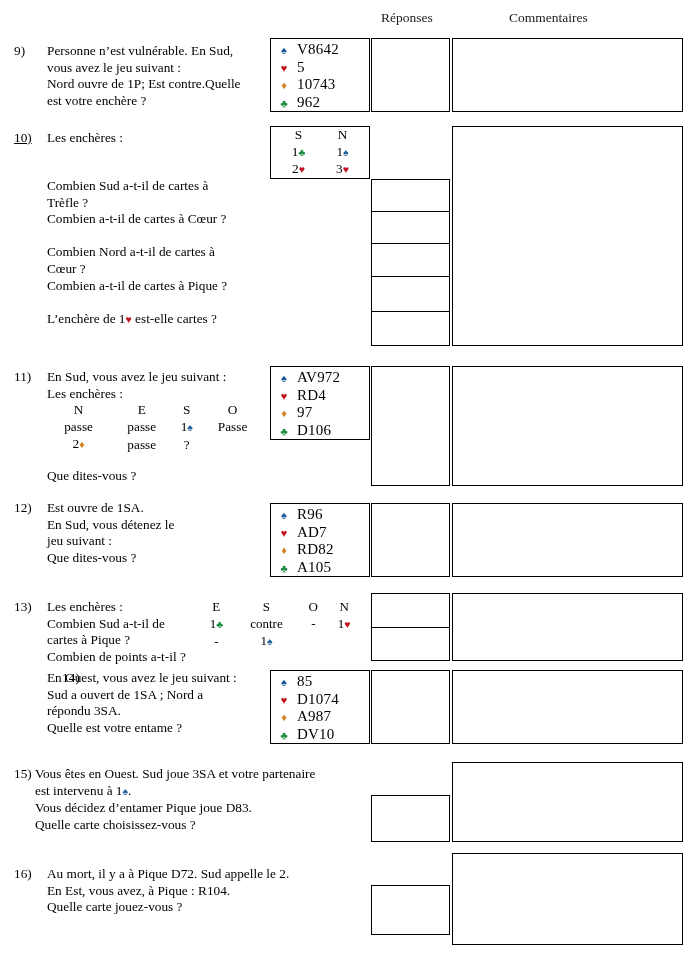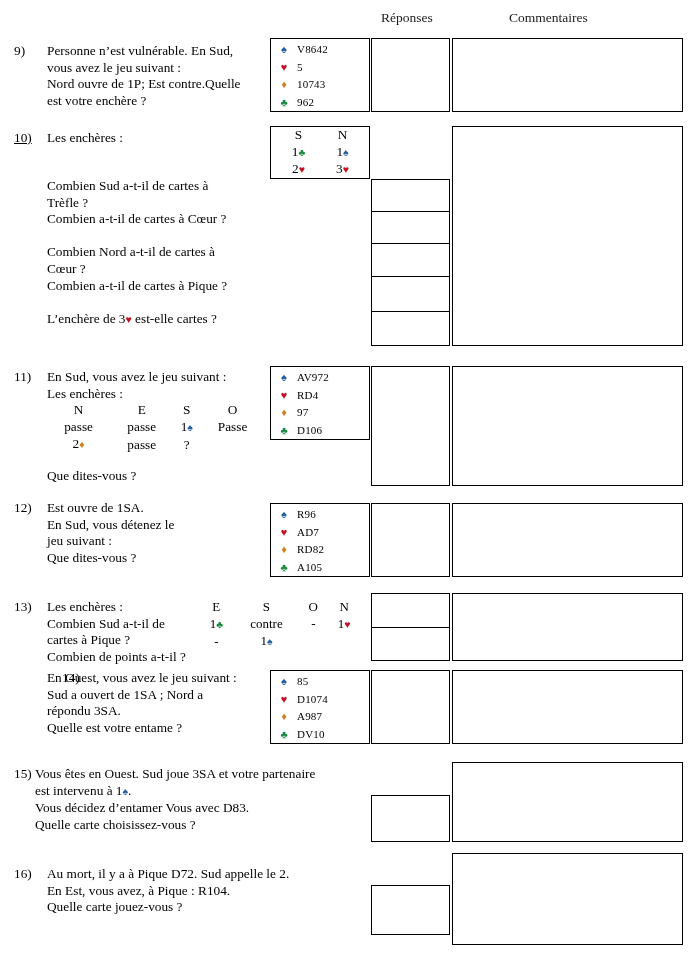--- a/index.html
+++ b/index.html
@@ -76,21 +76,21 @@
     height: 17.5px;
     line-height: 17.5px;
   }
   .hand-row .suit {
     width: 26px;
     text-align: center;
     font-size: 11px;
     flex: 0 0 26px;
   }
   .hand-row .cards {
-    font-size: 11px;
+    font-size: 15px;
     letter-spacing: 0.2px;
   }
 
   
   .s-spade   { color: #1f5c9e; }
   .s-heart   { color: #c1121f; }
   .s-diamond { color: #d2801e; }
   .s-club    { color: #1e8c45; }
   .sym { font-size: 11px; line-height: 1; }
   .sym-inline { font-size: 10.5px; }
@@ -186,21 +186,21 @@
 
   <div class="qtext justify" style="left:47px; top:178px; width:214px;">
     <p>Combien Sud a-t-il de cartes à</p>
     <p>Trèfle ?</p>
     <p>Combien a-t-il de cartes à Cœur ?</p>
     <span class="blank"></span>
     <p>Combien Nord a-t-il de cartes à</p>
     <p>Cœur ?</p>
     <p>Combien a-t-il de cartes à Pique ?</p>
     <span class="blank"></span>
-    <p><span>L’enchère de 3</span><span class="sym-inline s-heart">♥</span><span> est-elle cartes ?</span></p>
+    <p><span>L’enchère de 1</span><span class="sym-inline s-heart">♥</span><span> est-elle cartes ?</span></p>
   </div>
 
   <div class="box" style="left:371px; top:179px; width:79px; height:167px;">
     <div class="subdiv" style="top:31px;"></div>
     <div class="subdiv" style="top:63px;"></div>
     <div class="subdiv" style="top:96px;"></div>
     <div class="subdiv" style="top:131px;"></div>
   </div>
   <div class="box" style="left:452px; top:126px; width:231px; height:220px;"></div>
 
@@ -352,21 +352,21 @@
     </div>
   </div>
 
   <div class="box" style="left:371px; top:670px; width:79px; height:74px;"></div>
   <div class="box" style="left:452px; top:670px; width:231px; height:74px;"></div>
 
   <div class="qnum" style="left:14px; top:766px;">15)</div>
   <div class="qtext" style="left:35px; top:766px; width:305px;">
     <p>Vous êtes en Ouest. Sud joue 3SA et votre partenaire</p>
     <p><span>est intervenu à 1</span><span class="sym-inline s-spade">♠</span><span>.</span></p>
-    <p>Vous décidez d’entamer Vous avec  D83.</p>
+    <p>Vous décidez d’entamer Pique joue  D83.</p>
     <p>Quelle carte choisissez-vous ?</p>
   </div>
 
   <div class="box" style="left:371px; top:795px; width:79px; height:47px;"></div>
   <div class="box" style="left:452px; top:762px; width:231px; height:80px;"></div>
 
   <div class="qnum" style="left:14px; top:866px;">16)</div>
   <div class="qtext" style="left:47px; top:866px; width:305px;">
     <p>Au mort, il y a à Pique  D72. Sud appelle le 2.</p>
     <p>En Est, vous avez, à Pique : R104.</p>

